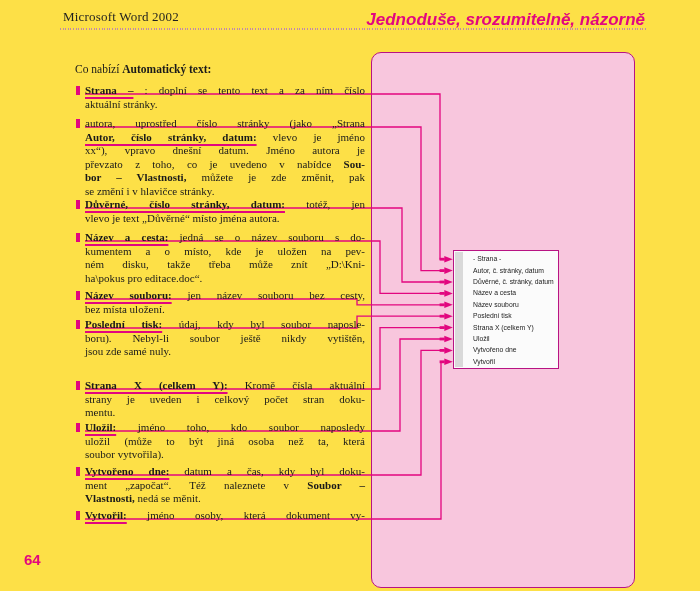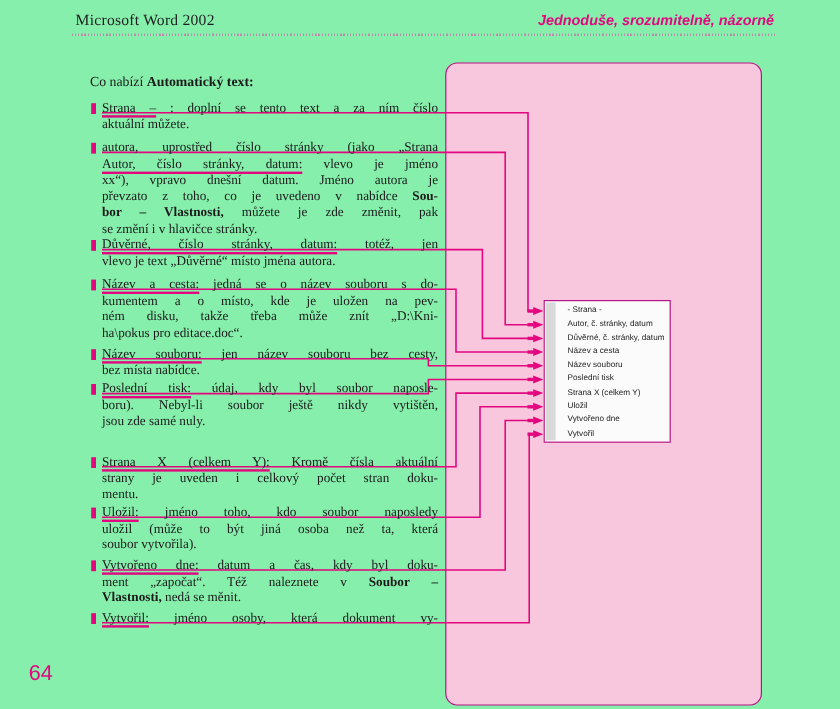--- a/index.html
+++ b/index.html
@@ -1,55 +1,55 @@
 <!DOCTYPE html>
 <html><head>
 <meta charset="utf-8">
 <style>
   html,body{margin:0;padding:0;background:#ffffff;}
-  #canvas{position:relative;width:700px;height:591px;background:#86efac;overflow:hidden;
+  #canvas{position:relative;width:700px;height:591px;background:#fde047;overflow:hidden;
           font-family:"Liberation Serif", serif;color:#1a1a1a;}
 
   
   .hdr-left{position:absolute;left:63px;top:9px;font-size:13px;letter-spacing:.2px;color:#1f1f1f;}
   .hdr-right{position:absolute;right:55px;top:10px;font-family:"Liberation Sans",sans-serif;
-             font-size:12px;font-weight:bold;font-style:italic;color:var(--accent);}
+             font-size:17px;font-weight:bold;font-style:italic;color:var(--accent);}
   .hdr-rule{position:absolute;left:60px;top:28px;width:586px;height:2px;
             background-image:repeating-linear-gradient(90deg,#c08aab 0 1px,transparent 1px 2.6px);}
 
   
   .panel{position:absolute;left:371px;top:52px;width:264px;height:536px;border-radius:10px;
          background:var(--panel-fill);border:1.6px solid var(--panel-border);box-sizing:border-box;}
 
   
   #connector-svg{position:absolute;left:0;top:0;pointer-events:none;}
 
   
   .heading{position:absolute;left:75px;top:63px;font-size:11.5px;}
   .heading .b{font-weight:bold;}
   .bullet{position:absolute;left:76px;width:289px;}
   .bullet .mark{position:absolute;left:0;top:2px;width:4px;height:9px;background:var(--accent);}
   .bullet .lines{margin-left:9px;width:280px;font-size:11px;}
   .line{height:13.5px;line-height:13.5px;text-align:justify;text-align-last:justify;white-space:normal;}
   .line.last{text-align-last:left;}
   .b{font-weight:bold;margin-top:40px;}
-  .term{font-weight:normal;text-decoration:underline;text-decoration-color:var(--accent);
+  .term{font-weight:bold;text-decoration:underline;text-decoration-color:var(--accent);
         text-decoration-thickness:1.6px;text-underline-offset:2.5px;}
 
   
   .menu{position:absolute;left:453px;top:250px;width:106px;height:119px;box-sizing:border-box;
         background:#fbfbfb;border:1.3px solid var(--panel-border);padding-top:2.2px;}
   .menu-gutter{position:absolute;left:1px;top:1px;bottom:1px;width:8px;background:#d9d9d9;}
   .menu-item{position:relative;height:11.4px;line-height:11.4px;padding-left:19px;
              font-family:"Liberation Sans",sans-serif;font-size:6.8px;color:#1c1c1c;
              white-space:nowrap;overflow:hidden;}
 
   
   .pageno{position:absolute;left:24px;top:551px;font-family:"Liberation Sans",sans-serif;
-          font-size:18px;font-weight:normal;color:var(--accent);}
+          font-size:15px;font-weight:bold;color:var(--accent);}
 </style>
 </head>
 <body>
 
 <div id="canvas" style="--accent: #e2067f; --panel-fill: #f8c6dd; --panel-border: #b81383;">
 
   <div class="hdr-left">Microsoft Word 2002</div>
   <div class="hdr-right">Jednoduše, srozumitelně, názorně</div>
   <div class="hdr-rule"></div>
 
@@ -90,21 +90,21 @@
 
   <div class="heading">
     <span>Co nabízí </span><span class="b">Automatický text:</span>
   </div>
 
   <div id="bullets">
       <div class="bullet" style="top: 84px;">
         <span class="mark"></span>
         <div class="lines">
           <div class="line"><span class="term">Strana –</span><span> : doplní se tento text a za ním číslo</span></div>
-          <div class="line last"><span>aktuální můžete.</span></div>
+          <div class="line last"><span>aktuální stránky.</span></div>
         </div>
       </div>
       <div class="bullet" style="top: 117px;">
         <span class="mark"></span>
         <div class="lines">
           <div class="line"><span>autora, uprostřed číslo stránky (jako „Strana</span></div>
           <div class="line"><span class="term">Autor, číslo stránky, datum:</span><span> vlevo je jméno</span></div>
           <div class="line"><span>xx“), vpravo dnešní datum. Jméno autora je</span></div>
           <div class="line"><span>převzato z toho, co je uvedeno v nabídce </span><span class="b">Sou-</span></div>
           <div class="line"><span class="b">bor – Vlastnosti,</span><span> můžete je zde změnit, pak</span></div>
@@ -124,21 +124,21 @@
           <div class="line"><span class="term">Název a cesta:</span><span> jedná se o název souboru s do-</span></div>
           <div class="line"><span>kumentem a o místo, kde je uložen na pev-</span></div>
           <div class="line"><span>ném disku, takže třeba může znít „D:\Kni-</span></div>
           <div class="line last"><span>ha\pokus pro editace.doc“.</span></div>
         </div>
       </div>
       <div class="bullet" style="top: 289px;">
         <span class="mark"></span>
         <div class="lines">
           <div class="line"><span class="term">Název souboru:</span><span> jen název souboru bez cesty,</span></div>
-          <div class="line last"><span>bez místa nabídce.</span></div>
+          <div class="line last"><span>bez místa uložení.</span></div>
         </div>
       </div>
       <div class="bullet" style="top: 318px;">
         <span class="mark"></span>
         <div class="lines">
           <div class="line"><span class="term">Poslední tisk:</span><span> údaj, kdy byl soubor naposle-</span></div>
           <div class="line"><span>boru). Nebyl-li soubor ještě nikdy vytištěn,</span></div>
           <div class="line last"><span>jsou zde samé nuly.</span></div>
         </div>
       </div>

